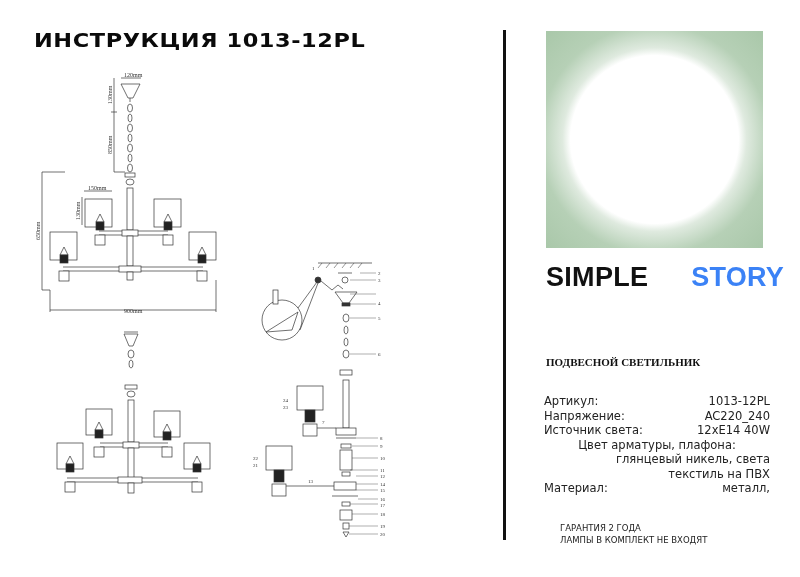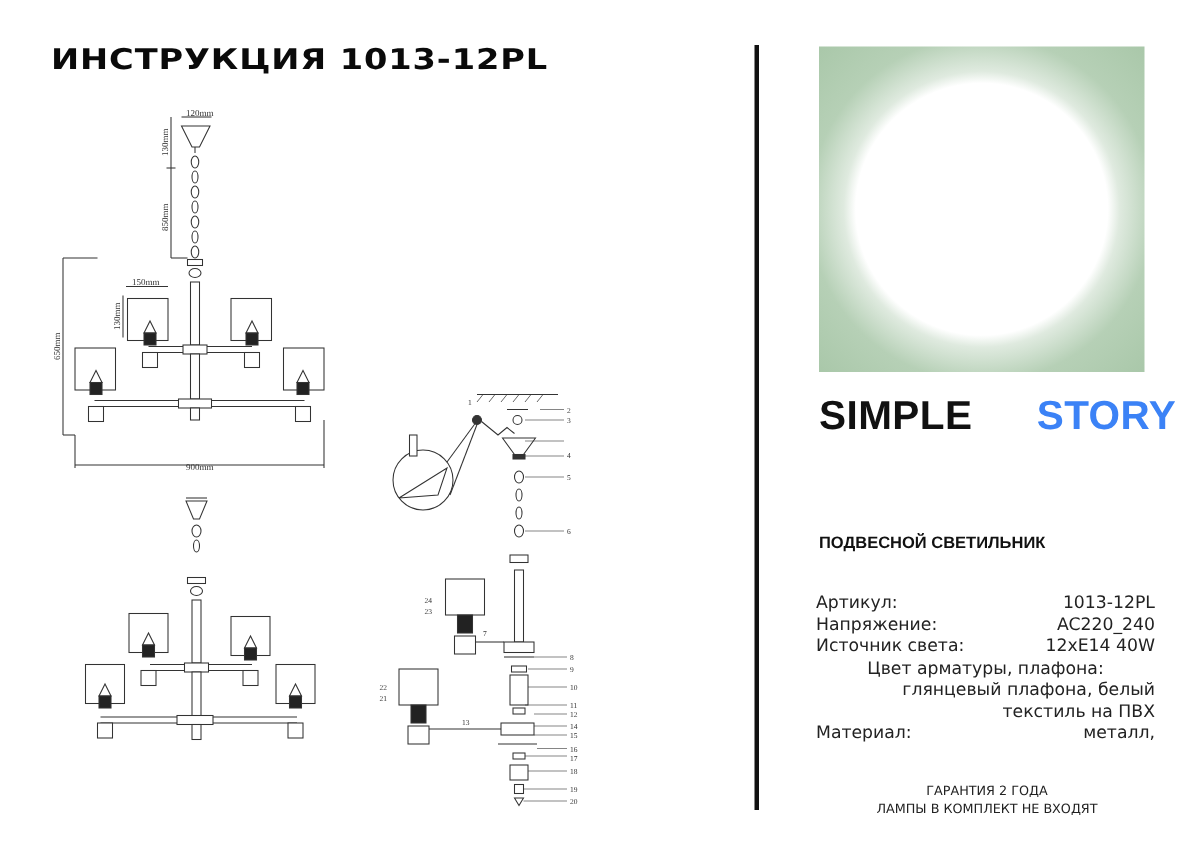--- a/index.html
+++ b/index.html
@@ -3,26 +3,26 @@
 <meta charset="utf-8">
 <style>
   html, body { margin: 0; padding: 0; background: #ffffff; }
   body { width: 800px; height: 577px; position: relative; overflow: hidden; font-family: "Liberation Sans", sans-serif; color: #111; }
   .title { position: absolute; left: 34px; top: 29px; font-family: "DejaVu Sans", sans-serif; font-weight: 900; font-size: 19px; letter-spacing: 0.5px; transform: scaleX(1.18); transform-origin: left center; color: #0a0a0a; }
   .divider { position: absolute; left: 503px; top: 30px; width: 3px; height: 510px; background: #111; }
   .photo { position: absolute; left: 546px; top: 31px; width: 217px; height: 217px; background: radial-gradient(circle at 50% 50%, #ffffff 0px, #ffffff 84px, #dfeadf 92px, #b6d0b6 115px, #a7c6a7 160px); }
   .brand { position: absolute; left: 546px; top: 262px; font-family: "Liberation Sans", sans-serif; font-size: 27px; color: #111; letter-spacing: 0.3px; }
   .brand .b1 { font-weight: 700; }
   .brand .b2 { font-weight: 700; color: #3b82f6; margin-left: 35px; }
-  .product-type { position: absolute; left: 546px; top: 356px; font-family: Liberation Sans, sans-serif; font-weight: 700; font-size: 11px; color: #111; }
+  .product-type { position: absolute; left: 546px; top: 356px; font-family: Liberation Serif, serif; font-weight: 700; font-size: 11px; color: #111; }
   .specs { position: absolute; left: 544px; top: 394px; width: 226px; font-family: "DejaVu Sans", sans-serif; font-size: 11.5px; line-height: 14.5px; color: #222; }
   .spec-row { display: flex; justify-content: space-between; }
   .spec-row.full { justify-content: center; }
   .spec-row.right { justify-content: flex-end; }
-  .footer { position: absolute; left: 560px; top: 522px; width: 196px; text-align: center; font-family: "DejaVu Sans", sans-serif; font-size: 8.5px; line-height: 12px; color: #222; }
+  .footer { position: absolute; left: 560px; top: 522px; width: 196px; text-align: left; font-family: "DejaVu Sans", sans-serif; font-size: 8.5px; line-height: 12px; color: #222; }
   .drawing { position: absolute; left: 0; top: 0; }
   .dim-text { font-family: "Liberation Serif", serif; font-size: 6px; fill: #333; }
   .part-num { font-family: "Liberation Serif", serif; font-size: 5px; fill: #333; }
 </style>
 </head>
 <body>
 
 <div class="title">ИНСТРУКЦИЯ 1013-12PL</div>
 
 <svg class="drawing" width="500" height="577" viewBox="0 0 500 577">
@@ -257,21 +257,21 @@
     <span>AC220_240</span>
   </div>
   <div class="spec-row">
     <span>Источник света:</span>
     <span>12xE14 40W</span>
   </div>
   <div class="spec-row full">
     <span>Цвет арматуры, плафона:</span>
   </div>
   <div class="spec-row right">
-    <span>глянцевый плафона, белый</span>
+    <span>глянцевый никель, света</span>
   </div>
   <div class="spec-row right">
     <span>текстиль на ПВХ</span>
   </div>
   <div class="spec-row">
     <span>Материал:</span>
     <span>металл,</span>
   </div>
 </div>
 

